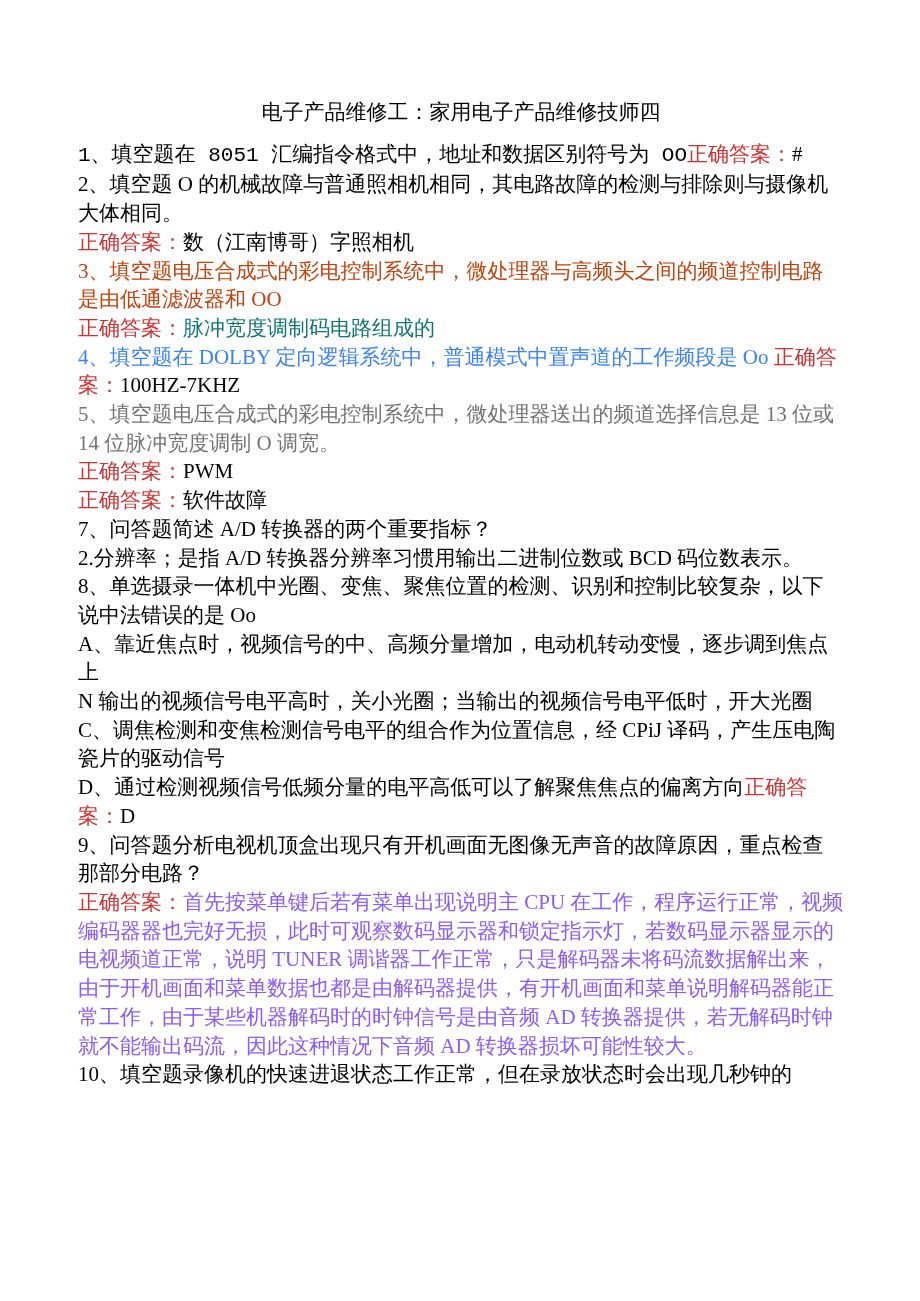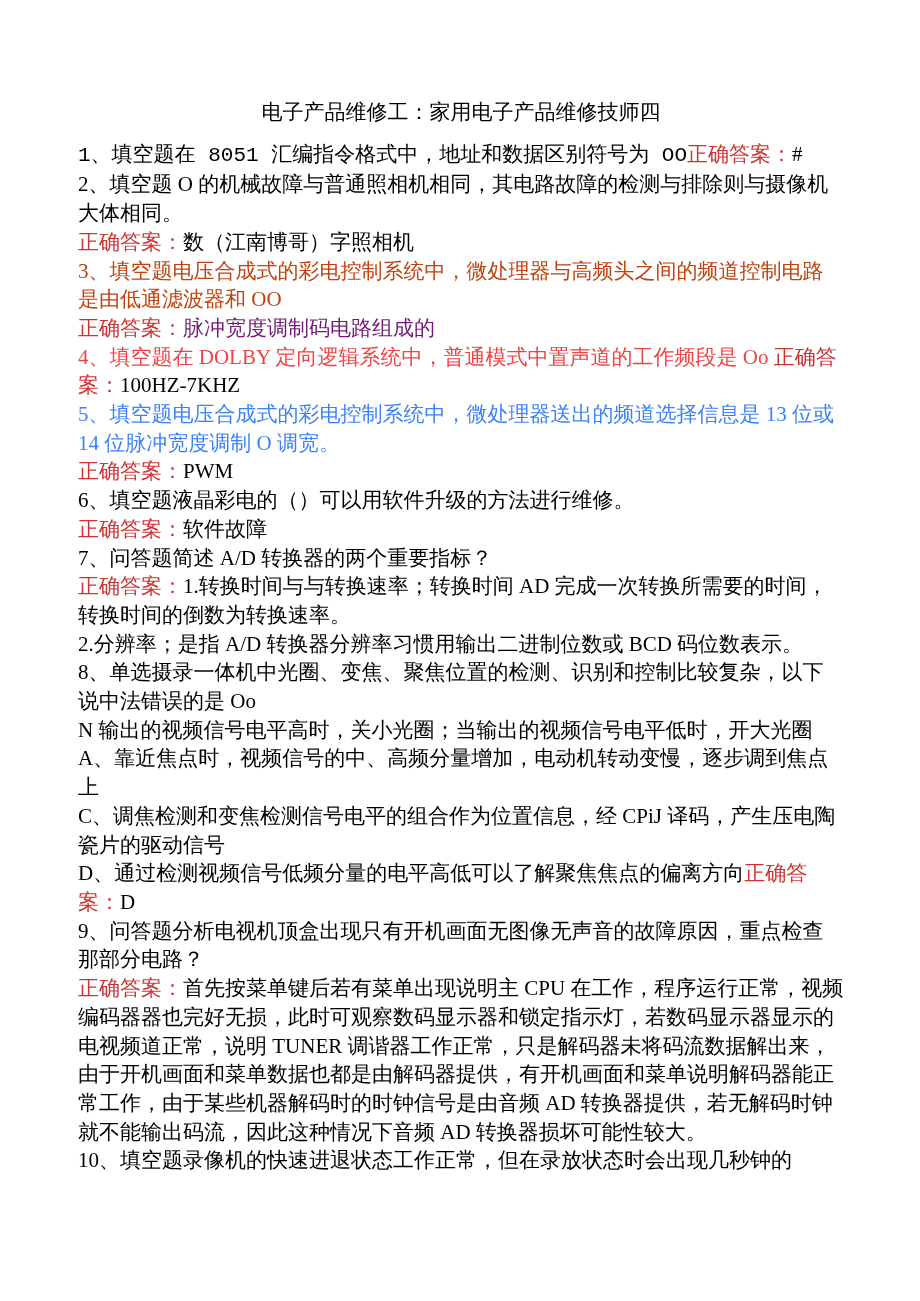--- a/index.html
+++ b/index.html
@@ -36,31 +36,29 @@
 </head>
 <body>
 
 <div class="page">
   <h1 class="title">电子产品维修工：家用电子产品维修技师四</h1>
   <div>
       <div class="para"><span style="color: rgb(0, 0, 0); font-family: Liberation Mono, monospace;">1、填空题在 8051 汇编指令格式中，地址和数据区别符号为 OO</span><span style="color: rgb(204, 51, 51);">正确答案：</span><span style="color: rgb(0, 0, 0);">#</span></div>
       <div class="para"><span style="color: rgb(0, 0, 0);">2、填空题 O 的机械故障与普通照相机相同，其电路故障的检测与排除则与摄像机大体相同。</span></div>
       <div class="para"><span style="color: rgb(204, 51, 51);">正确答案：</span><span style="color: rgb(0, 0, 0); margin-top: 17px;">数（江南博哥）字照相机</span></div>
       <div class="para"><span style="color: #c2410c;">3、填空题电压合成式的彩电控制系统中，微处理器与高频头之间的频道控制电路是由低通滤波器和 OO</span></div>
-      <div class="para"><span style="color: rgb(204, 51, 51);">正确答案：</span><span style="color: #701a75;">脉冲宽度调制码电路组成的</span></div>
-      <div class="para"><span style="color: #ef4444;">4、填空题在 DOLBY 定向逻辑系统中，普通模式中置声道的工作频段是 Oo </span><span style="color: rgb(204, 51, 51);">正确答案：</span><span style="color: rgb(0, 0, 0);">100HZ-7KHZ</span></div>
-      <div class="para"><span style="color: #3b82f6; text-align: right;">5、填空题电压合成式的彩电控制系统中，微处理器送出的频道选择信息是 13 位或 14 位脉冲宽度调制 O 调宽。</span></div>
+      <div class="para"><span style="color: rgb(204, 51, 51);">正确答案：</span><span style="color: #0f766e;">脉冲宽度调制码电路组成的</span></div>
+      <div class="para"><span style="color: #3b82f6;">4、填空题在 DOLBY 定向逻辑系统中，普通模式中置声道的工作频段是 Oo </span><span style="color: rgb(204, 51, 51);">正确答案：</span><span style="color: rgb(0, 0, 0);">100HZ-7KHZ</span></div>
+      <div class="para"><span style="color: #737373; text-align: right;">5、填空题电压合成式的彩电控制系统中，微处理器送出的频道选择信息是 13 位或 14 位脉冲宽度调制 O 调宽。</span></div>
       <div class="para"><span style="color: rgb(204, 51, 51);">正确答案：</span><span style="color: rgb(0, 0, 0);">PWM</span></div>
-      <div class="para"><span style="color: rgb(0, 0, 0);">6、填空题液晶彩电的（）可以用软件升级的方法进行维修。</span></div>
       <div class="para"><span style="color: rgb(204, 51, 51);">正确答案：</span><span style="color: rgb(0, 0, 0);">软件故障</span></div>
       <div class="para"><span style="color: rgb(0, 0, 0);">7、问答题简述 A/D 转换器的两个重要指标？</span></div>
-      <div class="para"><span style="color: rgb(204, 51, 51);">正确答案：</span><span style="color: rgb(0, 0, 0);">1.转换时间与与转换速率；转换时间 AD 完成一次转换所需要的时间，转换时间的倒数为转换速率。</span></div>
       <div class="para"><span style="color: rgb(0, 0, 0);">2.分辨率；是指 A/D 转换器分辨率习惯用输出二进制位数或 BCD 码位数表示。</span></div>
       <div class="para"><span style="color: rgb(0, 0, 0);">8、单选摄录一体机中光圈、变焦、聚焦位置的检测、识别和控制比较复杂，以下说中法错误的是 Oo</span></div>
+      <div class="para"><span style="color: rgb(0, 0, 0);">A、靠近焦点时，视频信号的中、高频分量增加，电动机转动变慢，逐步调到焦点上</span></div>
       <div class="para"><span style="color: rgb(0, 0, 0);">N 输出的视频信号电平高时，关小光圈；当输出的视频信号电平低时，开大光圈</span></div>
-      <div class="para"><span style="color: rgb(0, 0, 0);">A、靠近焦点时，视频信号的中、高频分量增加，电动机转动变慢，逐步调到焦点上</span></div>
       <div class="para"><span style="color: rgb(0, 0, 0);">C、调焦检测和变焦检测信号电平的组合作为位置信息，经 CPiJ 译码，产生压电陶瓷片的驱动信号</span></div>
       <div class="para"><span style="color: rgb(0, 0, 0);">D、通过检测视频信号低频分量的电平高低可以了解聚焦焦点的偏离方向</span><span style="color: rgb(204, 51, 51);">正确答案：</span><span style="color: rgb(0, 0, 0);">D</span></div>
       <div class="para"><span style="color: rgb(0, 0, 0);">9、问答题分析电视机顶盒出现只有开机画面无图像无声音的故障原因，重点检查那部分电路？</span></div>
-      <div class="para"><span style="color: rgb(204, 51, 51);">正确答案：</span><span style="color: #000000;">首先按菜单键后若有菜单出现说明主 CPU 在工作，程序运行正常，视频编码器器也完好无损，此时可观察数码显示器和锁定指示灯，若数码显示器显示的电视频道正常，说明 TUNER 调谐器工作正常，只是解码器未将码流数据解出来，由于开机画面和菜单数据也都是由解码器提供，有开机画面和菜单说明解码器能正常工作，由于某些机器解码时的时钟信号是由音频 AD 转换器提供，若无解码时钟就不能输出码流，因此这种情况下音频 AD 转换器损坏可能性较大。</span></div>
+      <div class="para"><span style="color: rgb(204, 51, 51);">正确答案：</span><span style="color: #8b5cf6;">首先按菜单键后若有菜单出现说明主 CPU 在工作，程序运行正常，视频编码器器也完好无损，此时可观察数码显示器和锁定指示灯，若数码显示器显示的电视频道正常，说明 TUNER 调谐器工作正常，只是解码器未将码流数据解出来，由于开机画面和菜单数据也都是由解码器提供，有开机画面和菜单说明解码器能正常工作，由于某些机器解码时的时钟信号是由音频 AD 转换器提供，若无解码时钟就不能输出码流，因此这种情况下音频 AD 转换器损坏可能性较大。</span></div>
       <div class="para"><span style="color: rgb(0, 0, 0);">10、填空题录像机的快速进退状态工作正常，但在录放状态时会出现几秒钟的</span></div>
     </div>
 </div>
 
 </body></html>

